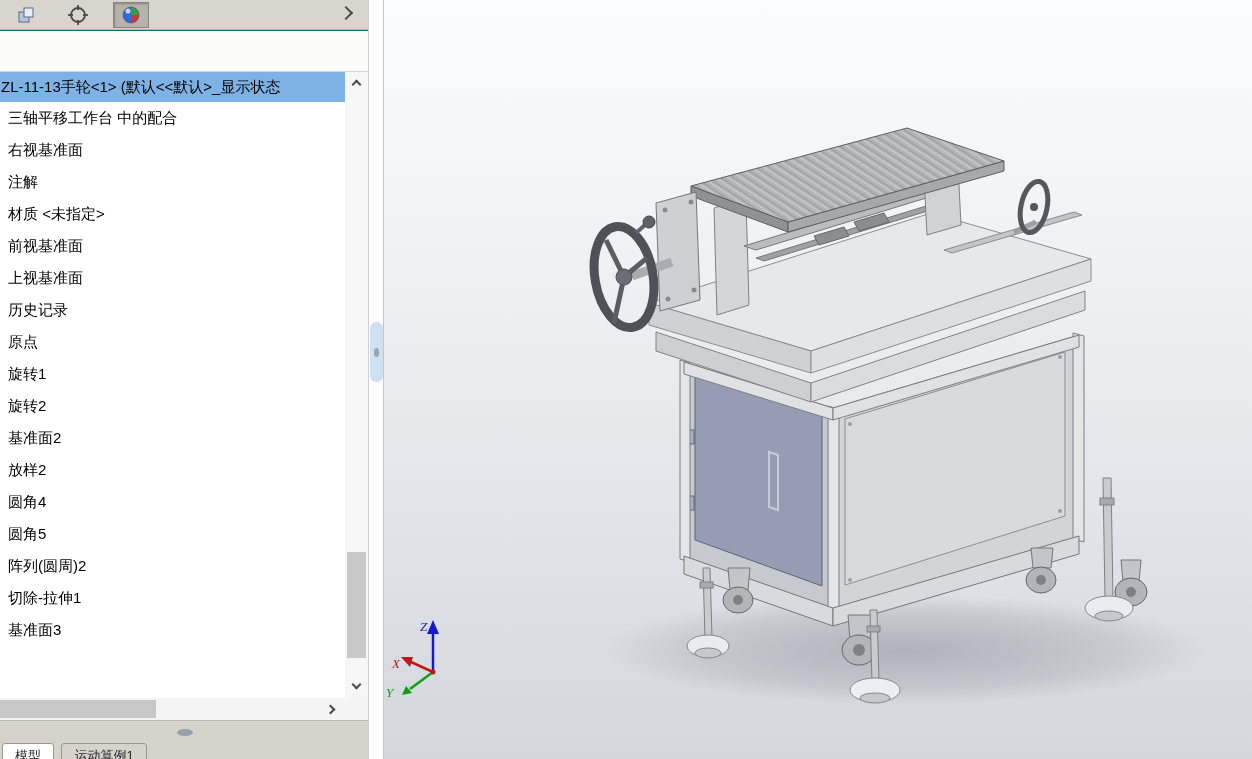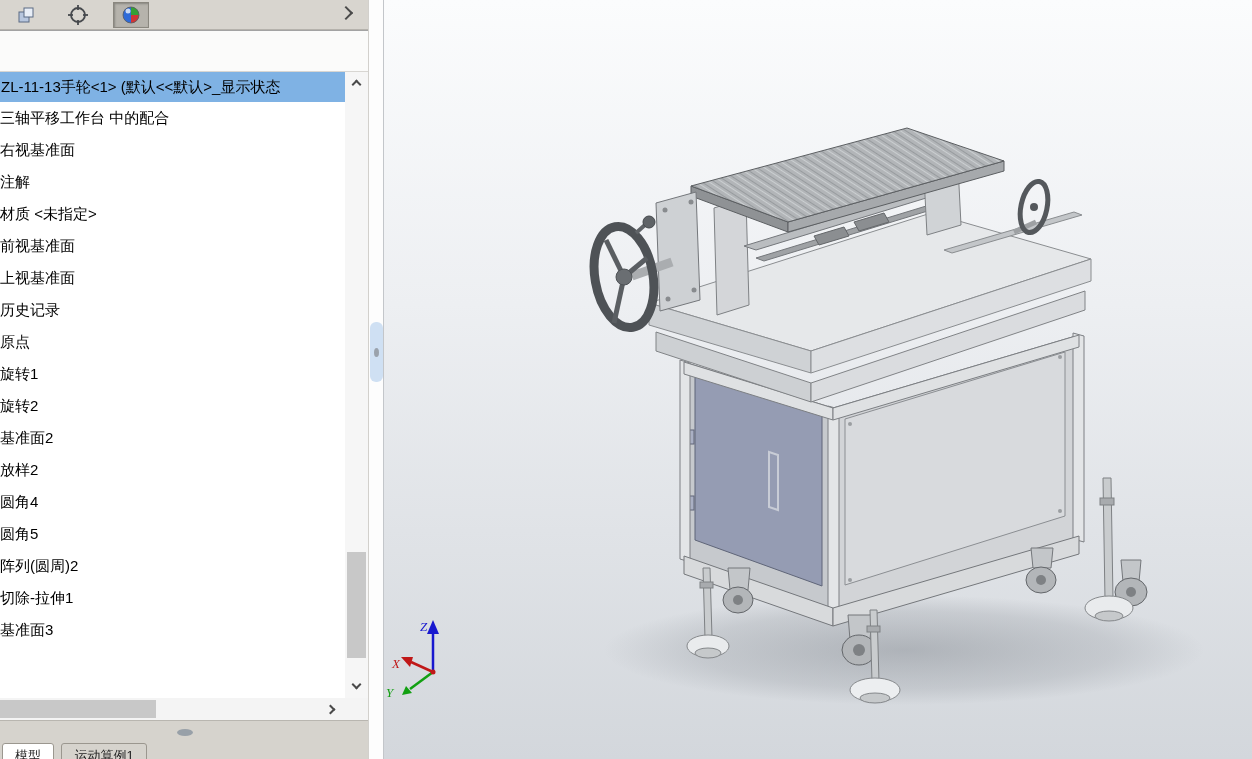--- a/index.html
+++ b/index.html
@@ -1,18 +1,18 @@
 <!DOCTYPE html>
 <html><head>
 <meta charset="utf-8">
 <style>
   * { margin:0; padding:0; box-sizing:border-box; }
   html,body { width:1252px; height:759px; overflow:hidden;
     font-family:"Liberation Sans","DejaVu Sans",sans-serif; }
-  .screen { position:relative; width:1252px; height:759px; background:#a3a3a3; overflow:hidden; }
+  .screen { position:relative; width:1252px; height:759px; background:#0f766e; overflow:hidden; }
 
   
   .toolbar { position:absolute; left:0; top:0; width:368px; height:30px;
     background:#d8d5cf; border-bottom:1px solid #b5b2ac; }
   .tool-tile { position:absolute; top:2px; width:36px; height:26px;
     display:flex; align-items:center; justify-content:center; }
   .tool-tile.pressed { background:#b6b3ac; border:1px solid #8a877f; box-shadow:inset 1px 1px 2px rgba(0,0,0,.25); }
   .chev { display:inline-block; width:10px; height:10px;
     border-top:2px solid #4a4a4a; border-right:2px solid #4a4a4a; }
   .chev.right { transform:rotate(45deg); }
@@ -22,21 +22,21 @@
 
   .subbar { position:absolute; left:0; top:31px; width:368px; height:41px;
     background:#fbfbfa; border-bottom:1px solid #d8d6d2; }
 
   .tree { position:absolute; left:0; top:72px; width:345px; height:626px;
     background:#ffffff; overflow:hidden; }
   .tree-header { height:30px; line-height:30px; background:#7fb2e4; color:#000;
     font-size:15px; white-space:nowrap; overflow:hidden; padding-left:1px; }
   .tree ul { list-style:none; }
   .tree li { height:32px; line-height:32px; font-size:15px; color:#000;
-    white-space:nowrap; overflow:hidden; }
+    padding-left:8px; white-space:nowrap; overflow:hidden; }
 
   .vscroll { position:absolute; left:345px; top:72px; width:23px; height:626px; background:#f6f6f6; }
   .vscroll .arrow { position:absolute; left:0; width:23px; height:24px;
     display:flex; align-items:center; justify-content:center; }
   .vscroll .thumb { position:absolute; left:2px; top:480px; width:19px; height:106px; background:#c8c8c8; }
 
   .hscroll { position:absolute; left:0; top:698px; width:368px; height:22px; background:#f4f4f4; }
   .hscroll .thumb { position:absolute; left:0; top:2px; width:156px; height:18px; background:#c8c8c8; }
   .hscroll .arrow { position:absolute; left:315px; top:0; width:30px; height:22px;
     display:flex; align-items:center; justify-content:center; }

